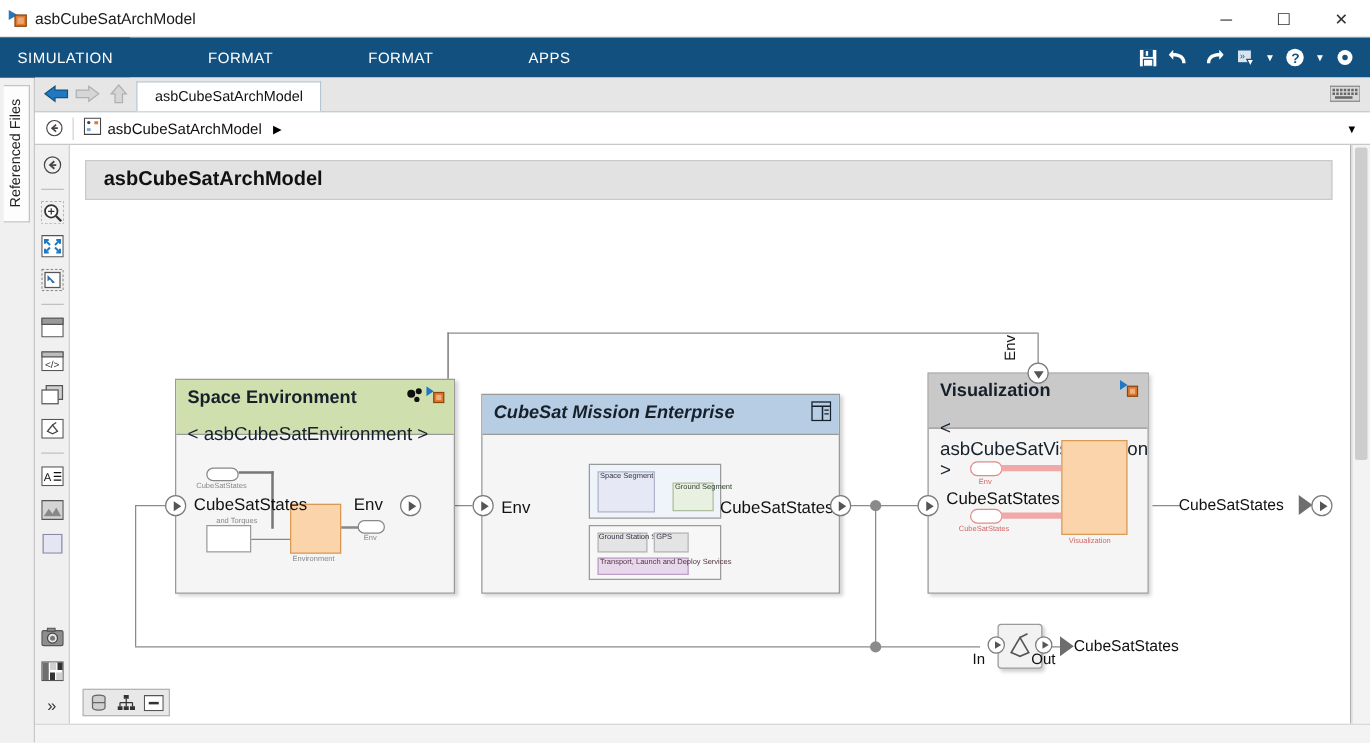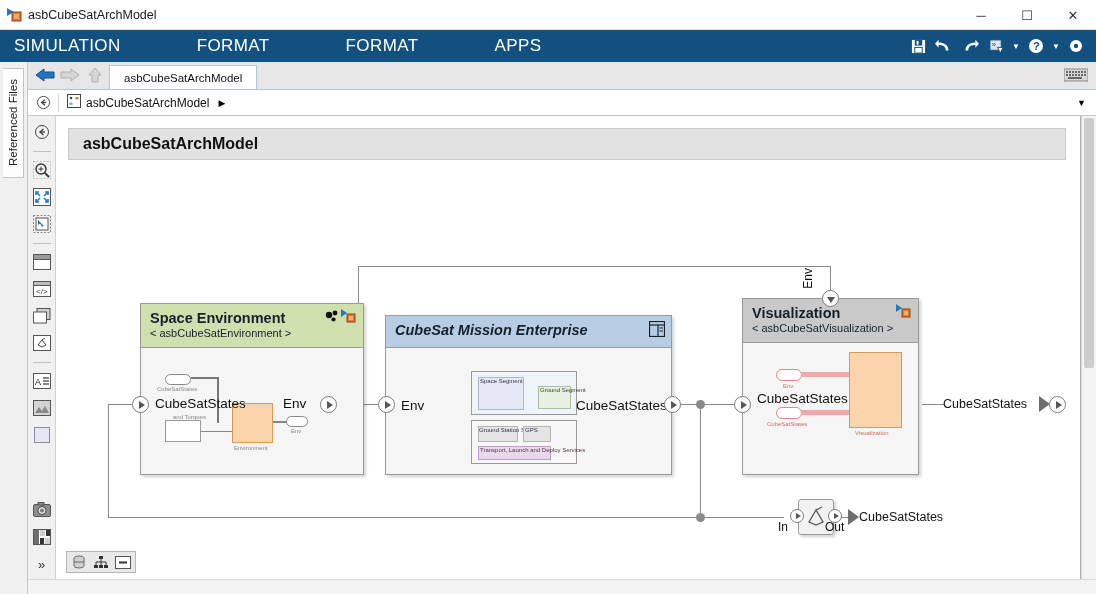--- a/index.html
+++ b/index.html
@@ -10,21 +10,21 @@
   .titlebar { height:30px; background:#ffffff; display:flex; align-items:center;
     border-bottom:1px solid #e0e0e0; position:relative; }
   .tb-icon { width:28px; height:30px; display:flex; align-items:center; justify-content:center; }
   .tb-title { font-size:12.5px; color:#1a1a1a; }
   .win-btns { position:absolute; right:0; top:0; height:30px; display:flex; }
   .win-btn { width:46px; height:30px; display:flex; align-items:center; justify-content:center;
     font-size:13px; color:#333; }
 
   
   .ribbon { height:32px; background:#12517f; display:flex; align-items:center; position:relative; }
-  .rib-tab { color:#ffffff; font-size:17px; letter-spacing:.4px;
+  .rib-tab { color:#ffffff; font-size:12px; letter-spacing:.4px;
     padding:0 14px; height:32px; line-height:32px; }
   .rib-tab.sel { background:#12517f; }
   .rib-spacer { flex:1; }
   .rib-icons { display:flex; align-items:center; padding-right:8px; gap:2px; }
   .rib-ic { width:24px; height:26px; display:flex; align-items:center; justify-content:center; }
   .rib-caret { width:12px; height:26px; display:flex; align-items:center; justify-content:center;
     color:#fff; font-size:8px; }
 
   
   .body { display:flex; height:532px; }
@@ -75,21 +75,21 @@
   
   .banner { position:absolute; left:12px; top:12px; right:14px; height:32px;
      background:#e2e2e2; border:1px solid #c9c9c9; display:flex; align-items:center;
      padding-left:14px; font-size:16px; font-weight:bold; color:#111; }
 
   
   .blk { position:absolute; background:#f5f5f5; border:1px solid #9a9a9a;
      box-shadow:2px 2px 3px rgba(0,0,0,.18); }
   .blk-hdr { padding:6px 9px 5px; position:relative; }
   .blk-title { font-size:14.5px; font-weight:bold; color:#16202b; }
-  .blk-sub { font-size:11px; color:#16202b; margin-top:1px; }
+  .blk-sub { font-size:15px; color:#16202b; margin-top:13px; }
   .hdr-green { background:#cfdfae; border-bottom:1px solid #9a9a9a; }
   .hdr-blue  { background:#b7cde4; border-bottom:1px solid #9a9a9a; }
   .hdr-gray  { background:#c9c9c9; border-bottom:1px solid #9a9a9a; }
   .hdr-icons { position:absolute; right:6px; top:5px; display:flex; align-items:center; gap:1px; }
 
   
   .port { position:absolute; width:17px; height:17px; border-radius:50%;
      background:#fff; border:1px solid #7a7a7a; display:flex;
      align-items:center; justify-content:center; }
   .port .tri { width:0;height:0; border-left:6px solid #555;

